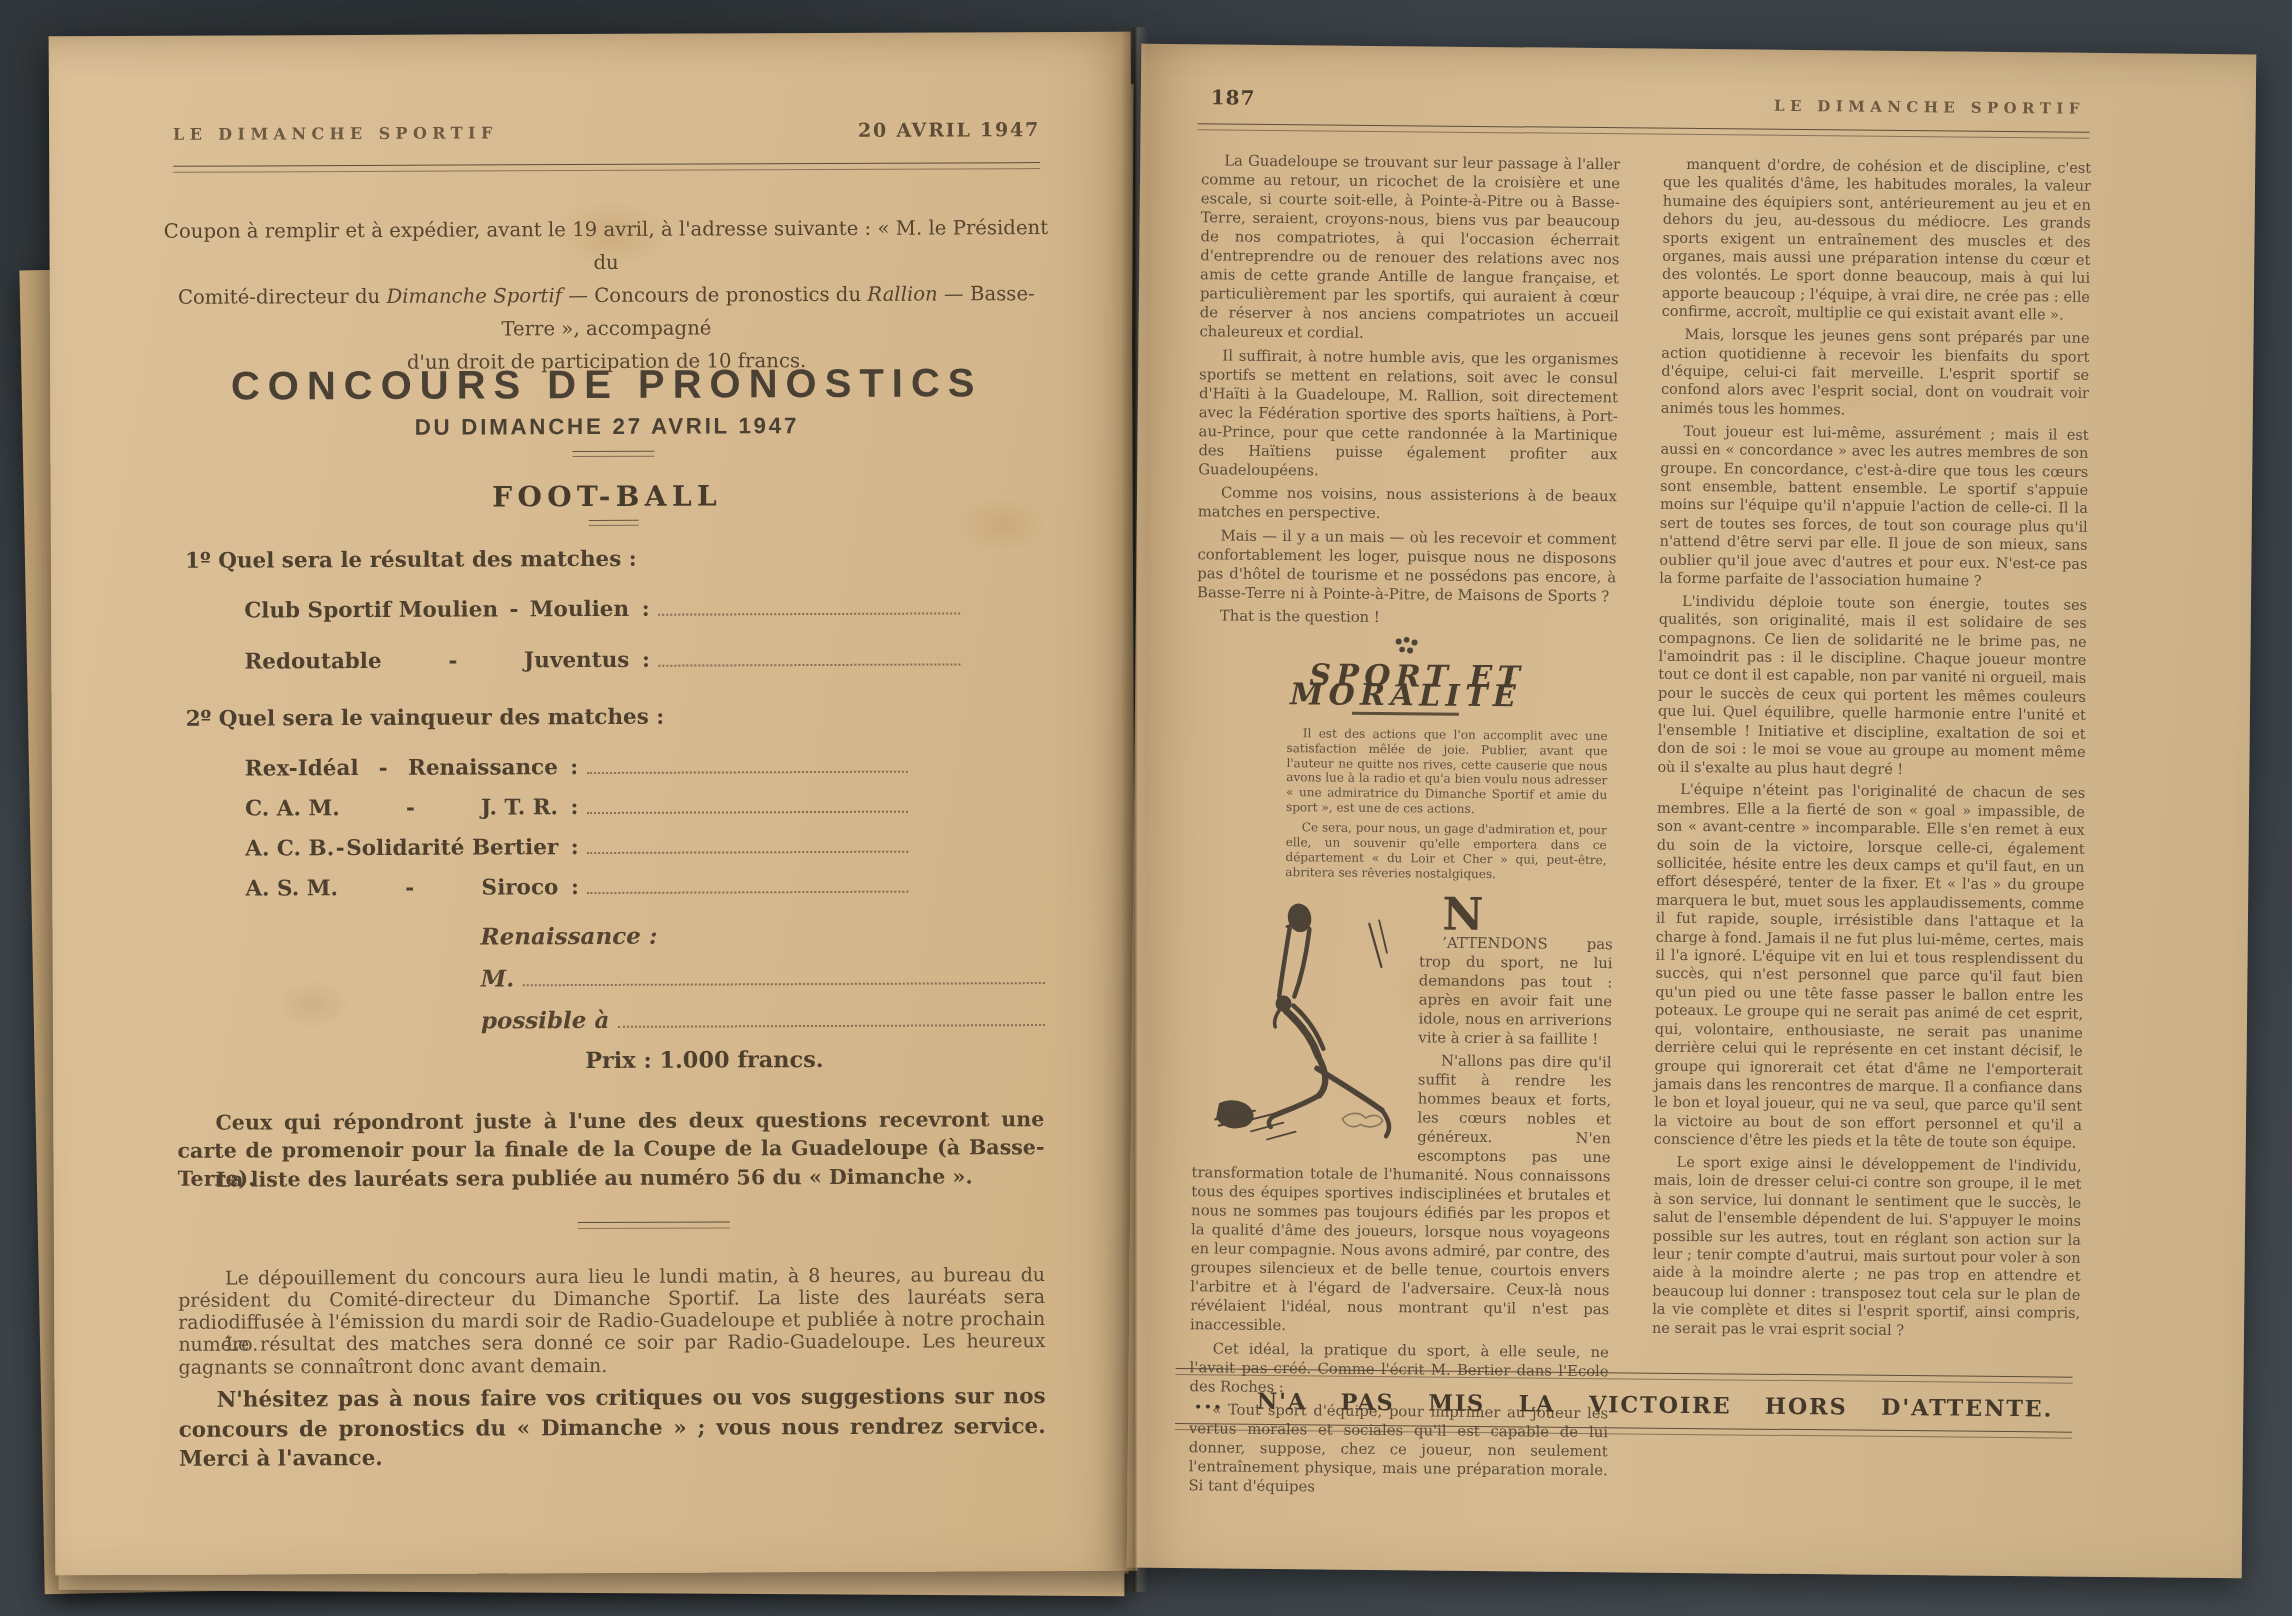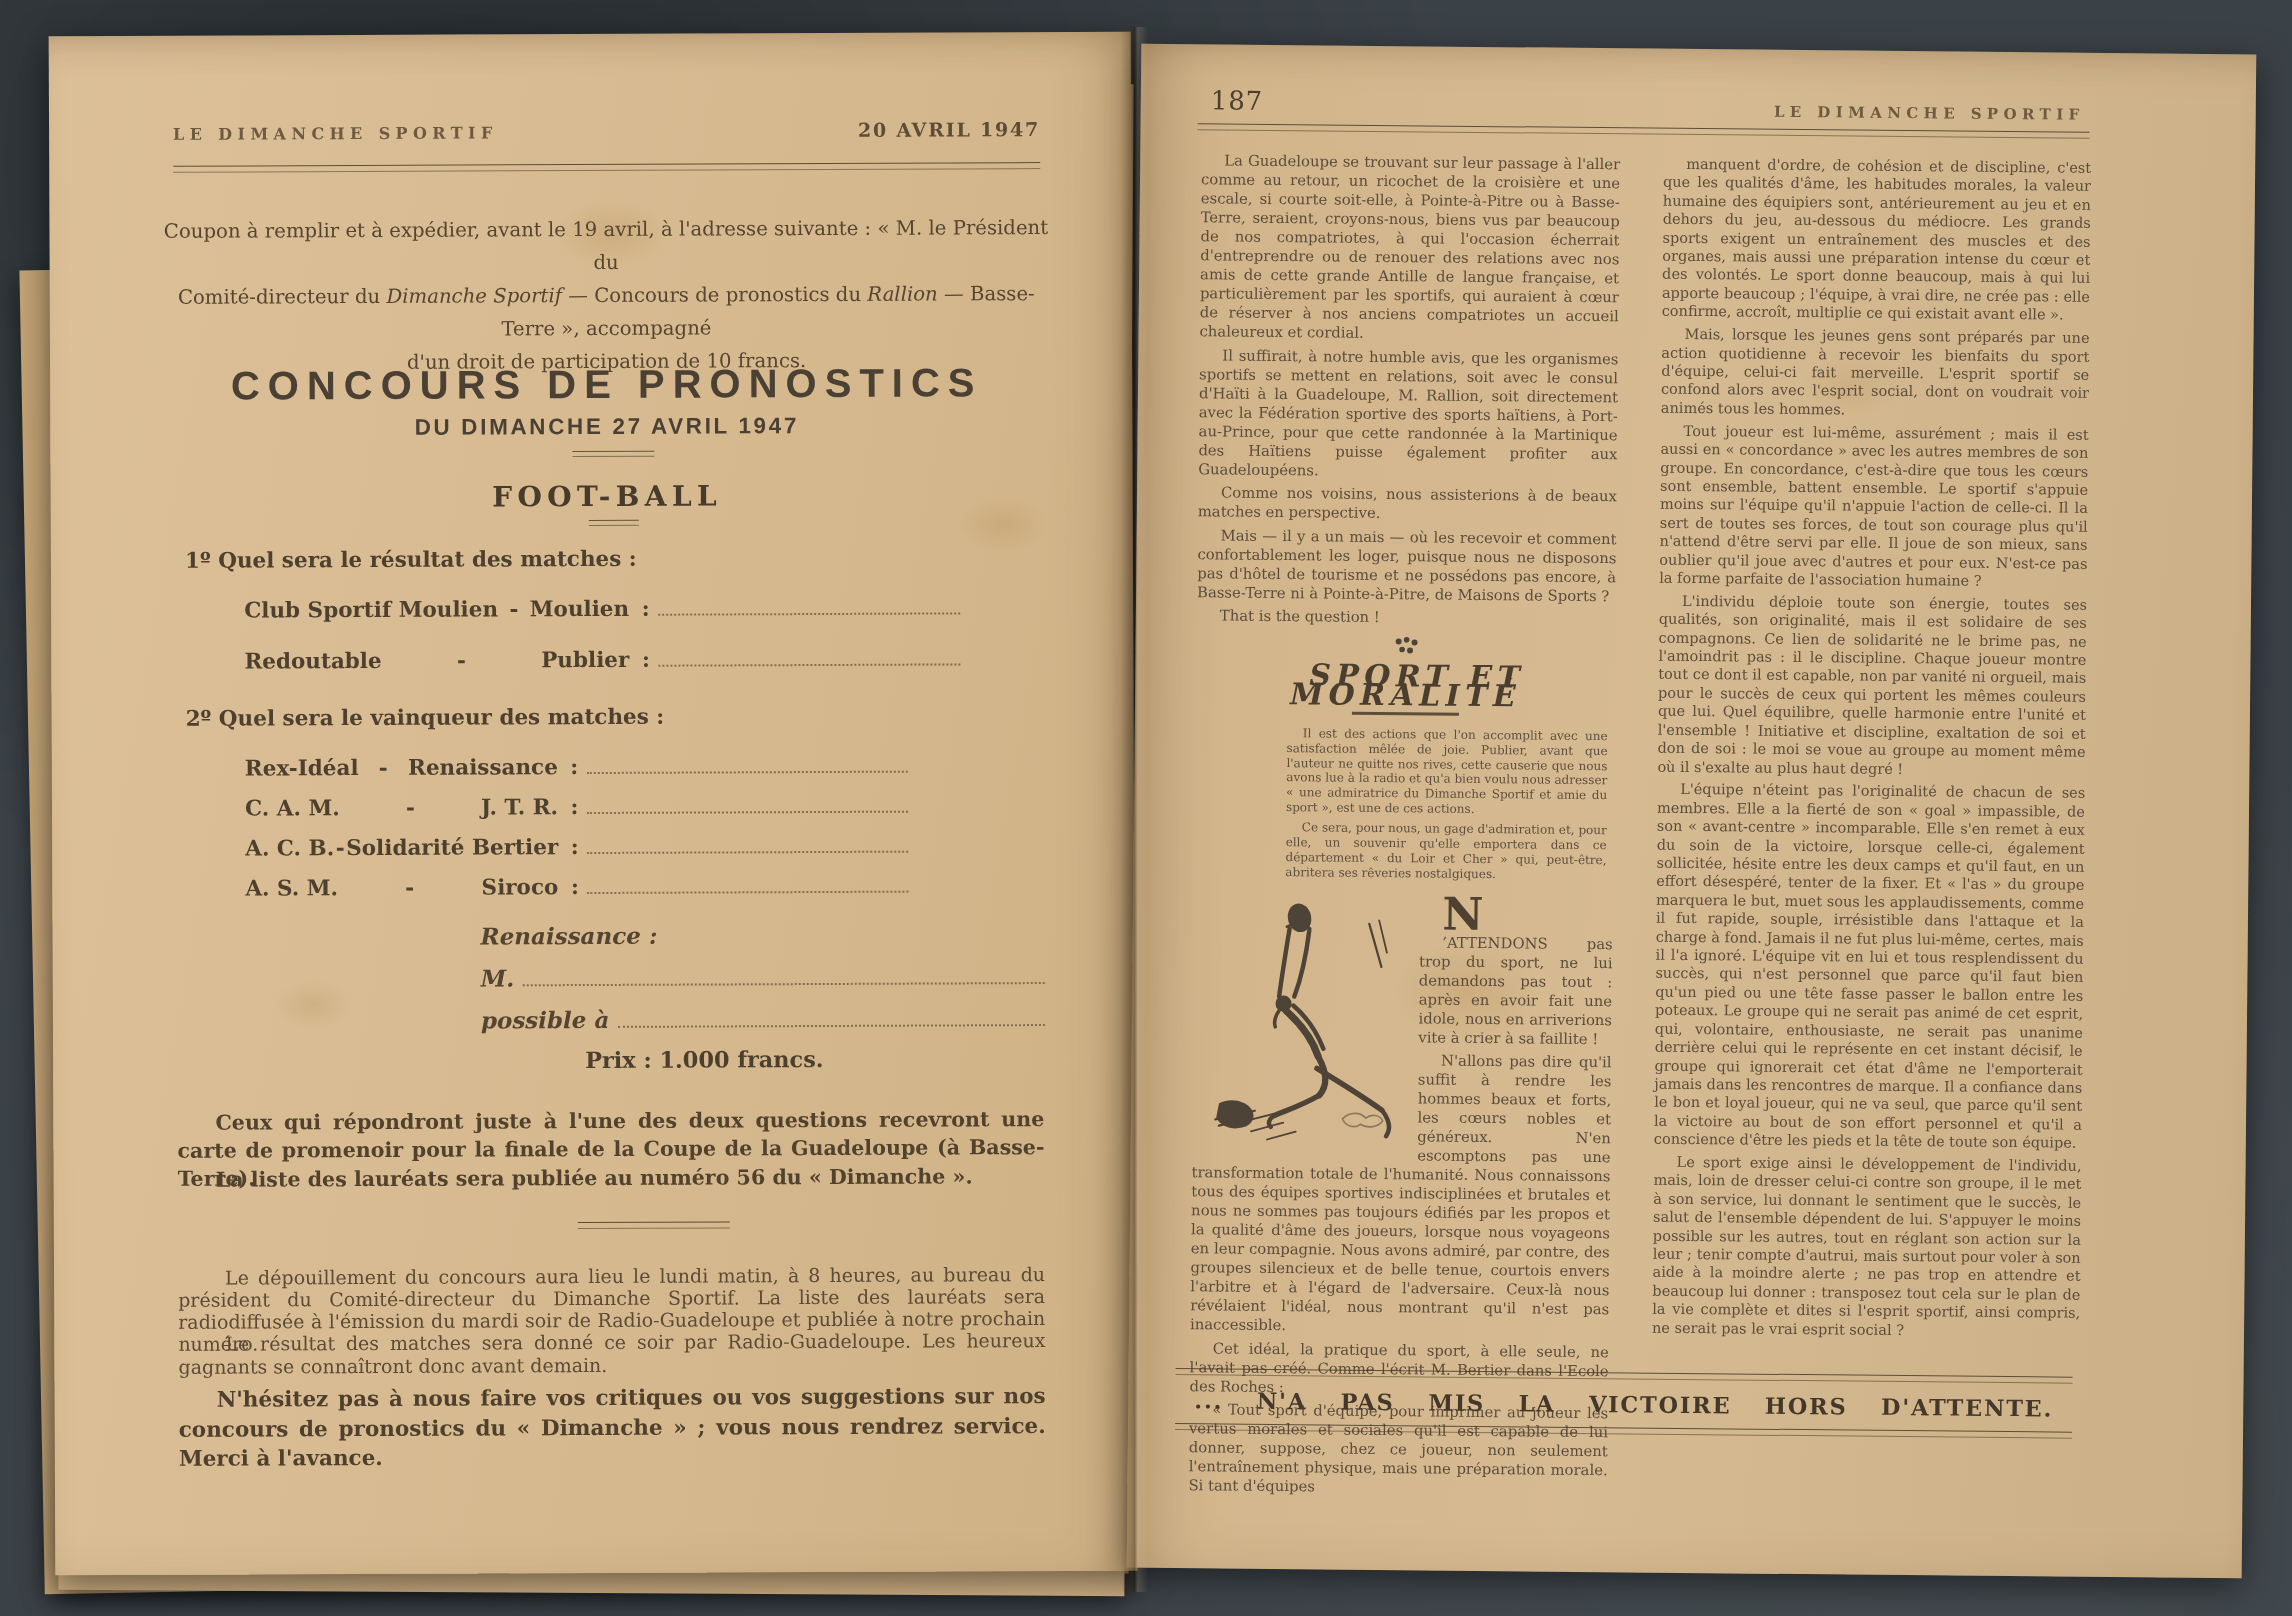--- a/index.html
+++ b/index.html
@@ -74,21 +74,21 @@
   .sig1{top:930px;} .sig2{top:972px;}
   .prix{left:532px;top:1013px;font-size:22.4px;font-weight:bold;color:#4c3f2d;}
   .note{left:124px;width:867px;font-size:20.6px;font-weight:bold;line-height:28px;color:#51422e;text-align:justify;text-indent:38px;}
   .n1{top:1073px;} .n2{top:1130px;}
   .c-rule{left:524px;top:1188px;width:152px;}
   .lp-para{left:124px;width:867px;font-size:19px;line-height:22px;color:#5a4a36;text-align:justify;text-indent:47px;}
   .fp1{top:1231px;} .fp2{top:1297px;line-height:23px;}
   .fp3{left:124px;top:1349px;width:867px;font-size:21.5px;font-weight:bold;line-height:29.6px;color:#4e402c;text-align:justify;text-indent:38px;}
   
   .rp-head{left:70px;top:41px;width:874px;display:flex;justify-content:space-between;align-items:flex-end;}
-  .rp-num{font-size:26px;font-weight:normal;color:#4c3f2e;letter-spacing:0.9px;}
+  .rp-num{font-size:20px;font-weight:bold;color:#4c3f2e;letter-spacing:0.9px;}
   .rp-mast{font-size:15px;}
   .rp-rule{left:57px;top:79px;width:892px;}
   .col{position:absolute;font-size:14.8px;line-height:19px;text-align:justify;color:#5a4c3b;}
   .col p{margin:0 0 4.5px 0;text-indent:23px;}
   .col1{left:61px;top:106px;width:419px;}
   .col2{left:523px;top:106px;width:428px;font-size:14.5px;line-height:18.4px;}
   .question-line{text-align:left;}
   .ornament{text-align:center;margin:9px 0 5.4px 0;text-indent:0;}
   .art-title{font-size:30px;font-weight:bold;font-style:italic;letter-spacing:5.4px;text-align:center;color:#4a3e2f;margin:7.2px 0 0 0;text-indent:0;}
   .art-rule{width:107px;height:2.7px;background:rgba(72,59,42,.85);margin:8px auto 12.5px auto;}
@@ -136,21 +136,21 @@
           <span>-</span>
           <span>Moulien</span>
         </span>
       <span class="colon">:</span>
       <span class="dots"></span>
     </div>
     <div class="abs m-row w1 r2">
       <span class="teams">
           <span>Redoutable</span>
           <span>-</span>
-          <span>Publier</span>
+          <span>Juventus</span>
         </span>
       <span class="colon">:</span>
       <span class="dots"></span>
     </div>
 
     <div class="abs q-label q2">2º  Quel sera le vainqueur des matches :</div>
 
     <div class="abs m-row w2 r3">
       <span class="teams">
           <span>Rex-Idéal</span>

